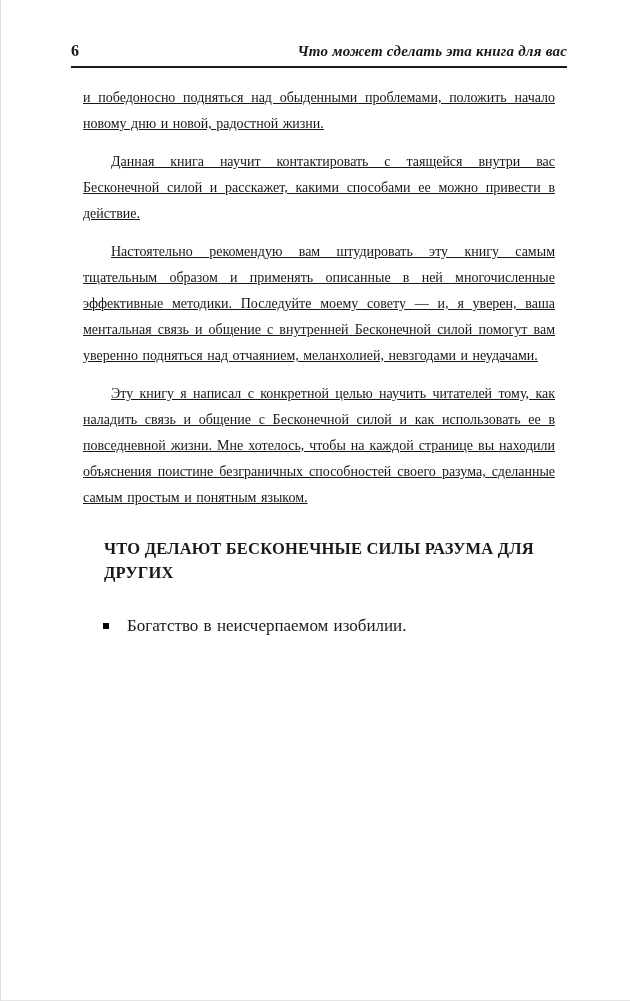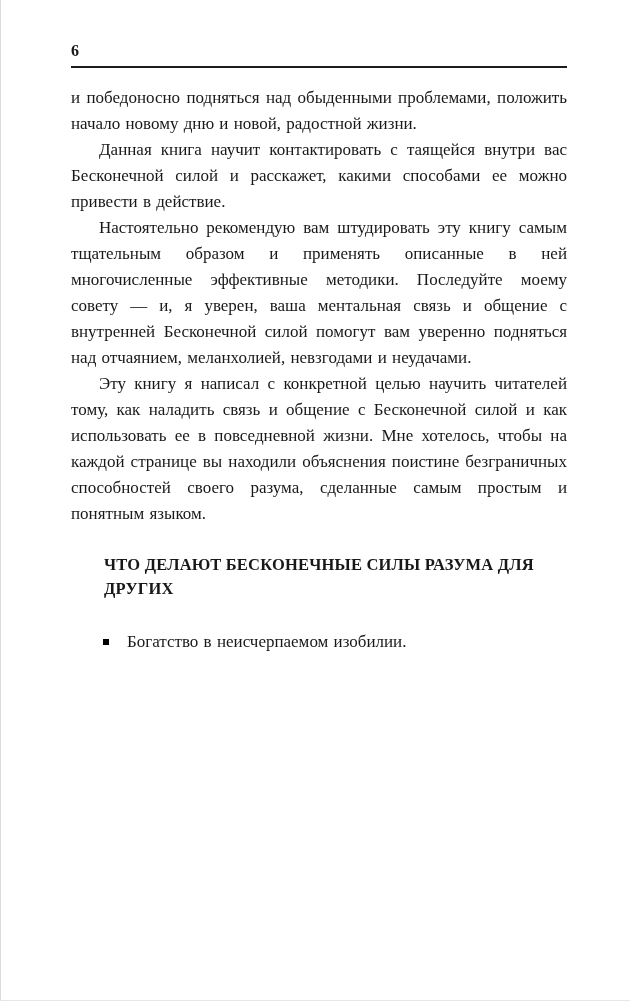--- a/index.html
+++ b/index.html
@@ -35,26 +35,27 @@
   .running-title {
     font-style: italic;
     font-weight: bold;
     font-size: 15px;
     letter-spacing: 0.2px;
   }
   .page-body {
     margin-top: 17px;
   }
   .page-body p {
-    margin: 0;
-    font-size: 17px;
+    margin: 12px;
+    font-size: 14px;
     line-height: 26px;
     text-align: justify;
     text-indent: 28px;
     word-spacing: 1px;
+    text-decoration: underline;
   }
   .page-body p.continuation {
     text-indent: 0;
   }
   .section-heading {
     font-size: 16.5px;
     font-weight: bold;
     line-height: 24px;
     max-width: 430px;
     margin: 26px auto 14px auto;
@@ -83,20 +84,21 @@
     display: block;
   }
 </style>
 </head>
 <body>
 
 <div class="page">
 
   <header class="page-header">
     <span class="page-number">6</span>
+    <span class="running-title">Что может сделать эта книга для вас</span>
   </header>
 
   <main class="page-body">
 
     <p class="continuation">и победоносно подняться над обыденными проблемами, положить начало новому дню и новой, радостной жизни.</p>
     <p>Данная книга научит контактировать с таящейся внутри вас Бесконечной силой и расскажет, какими способами ее можно привести в действие.</p>
     <p>Настоятельно рекомендую вам штудировать эту книгу самым тщательным образом и применять описанные в ней многочисленные эффективные методики. Последуйте моему совету — и, я уверен, ваша ментальная связь и общение с внутренней Бесконечной силой помогут вам уверенно подняться над отчаянием, меланхолией, невзгодами и неудачами.</p>
     <p>Эту книгу я написал с конкретной целью научить читателей тому, как наладить связь и общение с Бесконечной силой и как использовать ее в повседневной жизни. Мне хотелось, чтобы на каждой странице вы находили объяснения поистине безграничных способностей своего разума, сделанные самым простым и понятным языком.</p>
 
     <h2 class="section-heading">ЧТО ДЕЛАЮТ БЕСКОНЕЧНЫЕ СИЛЫ РАЗУМА ДЛЯ ДРУГИХ</h2>

